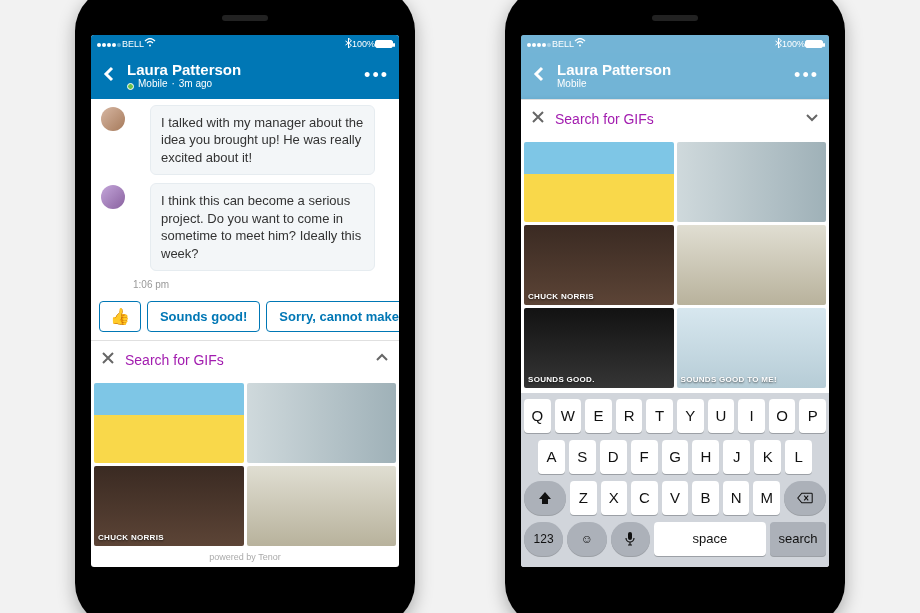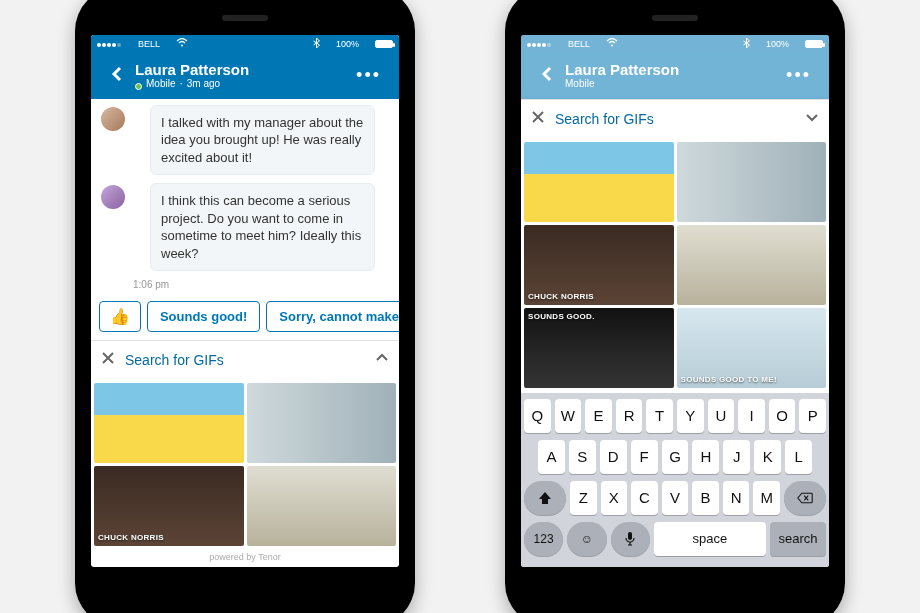--- a/index.html
+++ b/index.html
@@ -49,33 +49,33 @@
     height: 18px;
     background: #0077b5;
     color: #fff;
     font-size: 9px;
     display: flex;
     align-items: center;
     justify-content: space-between;
     padding: 0 6px;
   }
   .status-bar.dim { opacity: .55; }
-  .status-left, .status-right { display:flex; align-items:center; gap:16px; }
+  .status-left, .status-right { display:flex; align-items:center; gap:0; }
   .dots span{width:4px;height:4px;border-radius:50%;background:#fff;display:inline-block;margin-right:1px;}
   .dots span.off{background:rgba(255,255,255,.35);}
   .batt{width:18px;height:8px;border:1px solid #fff;border-radius:2px;position:relative;}
   .batt::after{content:"";position:absolute;right:-3px;top:2px;width:2px;height:4px;background:#fff;border-radius:1px;}
   .batt i{display:block;height:100%;width:100%;background:#fff;}
   .nav-bar {
     height: 46px;
     background: #0077b5;
     color: #fff;
     display: flex;
     align-items: center;
-    padding: 0 18px;
+    padding: 0 10px;
     gap: 10px;
   }
   .nav-bar.dim { opacity:.55; }
   .back-chevron svg{width:16px;height:16px;stroke:#fff;stroke-width:3;fill:none;}
   .title-block { flex:1; line-height:1.15;}
   .title-block .name{font-weight:600;font-size:15px;}
   .title-block .sub{font-size:10px;display:flex;align-items:flex-end;gap:4px;}
   .presence{width:7px;height:7px;border-radius:50%;background:#6cc24a;border:1px solid #fff;}
   .more{font-size:18px;letter-spacing:2px;}
   .chat{flex:1;overflow:hidden;padding:6px 10px 4px 10px;background:#fff;}
@@ -83,30 +83,30 @@
   .avatar{width:24px;height:24px;border-radius:50%;flex-shrink:0;background:linear-gradient(135deg,#d7b7a3,#a67a5b);margin-top:2px;}
   .avatar.b{background:linear-gradient(135deg,#c4a6da,#89619f);}
   .bubble{background:#f3f6f8;border:1px solid #e6ecf0;border-radius:6px;padding:8px 10px;font-size:13px;color:#333;max-width:225px;line-height:1.35;}
   .timestamp{font-size:10px;color:#999;margin:2px 0 8px 32px;}
   .reply-row{display:flex;gap:6px;padding:0 8px 8px 8px;align-items:center;}
   .chip{border:1.5px solid #0077b5;color:#0077b5;border-radius:4px;padding:7px 12px;font-size:13px;font-weight:600;white-space:nowrap;background:#fff;}
   .chip.emoji{padding:5px 10px;font-size:16px;}
   .gif-search{border-top:1px solid #e0e0e0;display:flex;align-items:center;height:40px;padding:0 10px;gap:10px;background:#fff;}
   .gif-search.raised{box-shadow:0 -1px 4px rgba(0,0,0,.08);}
   .close-x svg{width:14px;height:14px;stroke:#666;stroke-width:2;}
-  .search-field{flex:1;font-size:14px;color:#0369a1;}
+  .search-field{flex:1;font-size:14px;color:#a21caf;}
   .expand-chevron svg{width:14px;height:14px;stroke:#666;stroke-width:2;fill:none;}
   .gif-grid{display:grid;grid-template-columns:1fr 1fr;gap:3px;padding:3px;background:#fff;}
   .gif{height:80px;border-radius:2px;position:relative;overflow:hidden;display:flex;align-items:flex-end;padding:4px;font-size:8px;color:#fff;text-shadow:0 1px 2px rgba(0,0,0,.6);font-weight:700;letter-spacing:.3px;}
   .gif .cap{background:rgba(0,0,0,0);}
   .gif.minion{background:linear-gradient(#7ec6e6 40%,#f9d84a 40%);}
   .gif.kid{background:linear-gradient(90deg,#cfd9dc,#9fb1b8);}
   .gif.norris{background:linear-gradient(#3a2a22,#5c4436);}
   .gif.car{background:linear-gradient(#e0ded2,#b8b29c);}
-  .gif.ferrell{background:linear-gradient(#121212,#353535);justify-content:flex-start;align-items:flex-start;}
+  .gif.ferrell{background:linear-gradient(#121212,#353535);justify-content:flex-start;align-items:flex-end;}
   .gif.cat{background:linear-gradient(#d7e7ef,#b6ccd6);justify-content:flex-start;}
   .powered{font-size:9px;color:#aaa;text-align:center;padding:3px 0 5px;}
   
   .keyboard{background:#d1d5db;padding:6px 3px 4px;}
   .krow{display:flex;justify-content:center;gap:4px;margin-bottom:7px;}
   .key{background:#fff;border-radius:4px;height:34px;min-width:26px;flex:1;display:flex;align-items:center;justify-content:center;font-size:15px;box-shadow:0 1px 0 #9ca0a6;color:#111;}
   .key.fn{background:#acb1b9;font-size:12px;flex:1.4;border-radius:17px;}
   .key.space{flex:4;font-size:13px;}
   .key.search{flex:2;background:#acb1b9;font-size:13px;}
   .key.shift svg,.key.bksp svg{width:16px;height:16px;}

